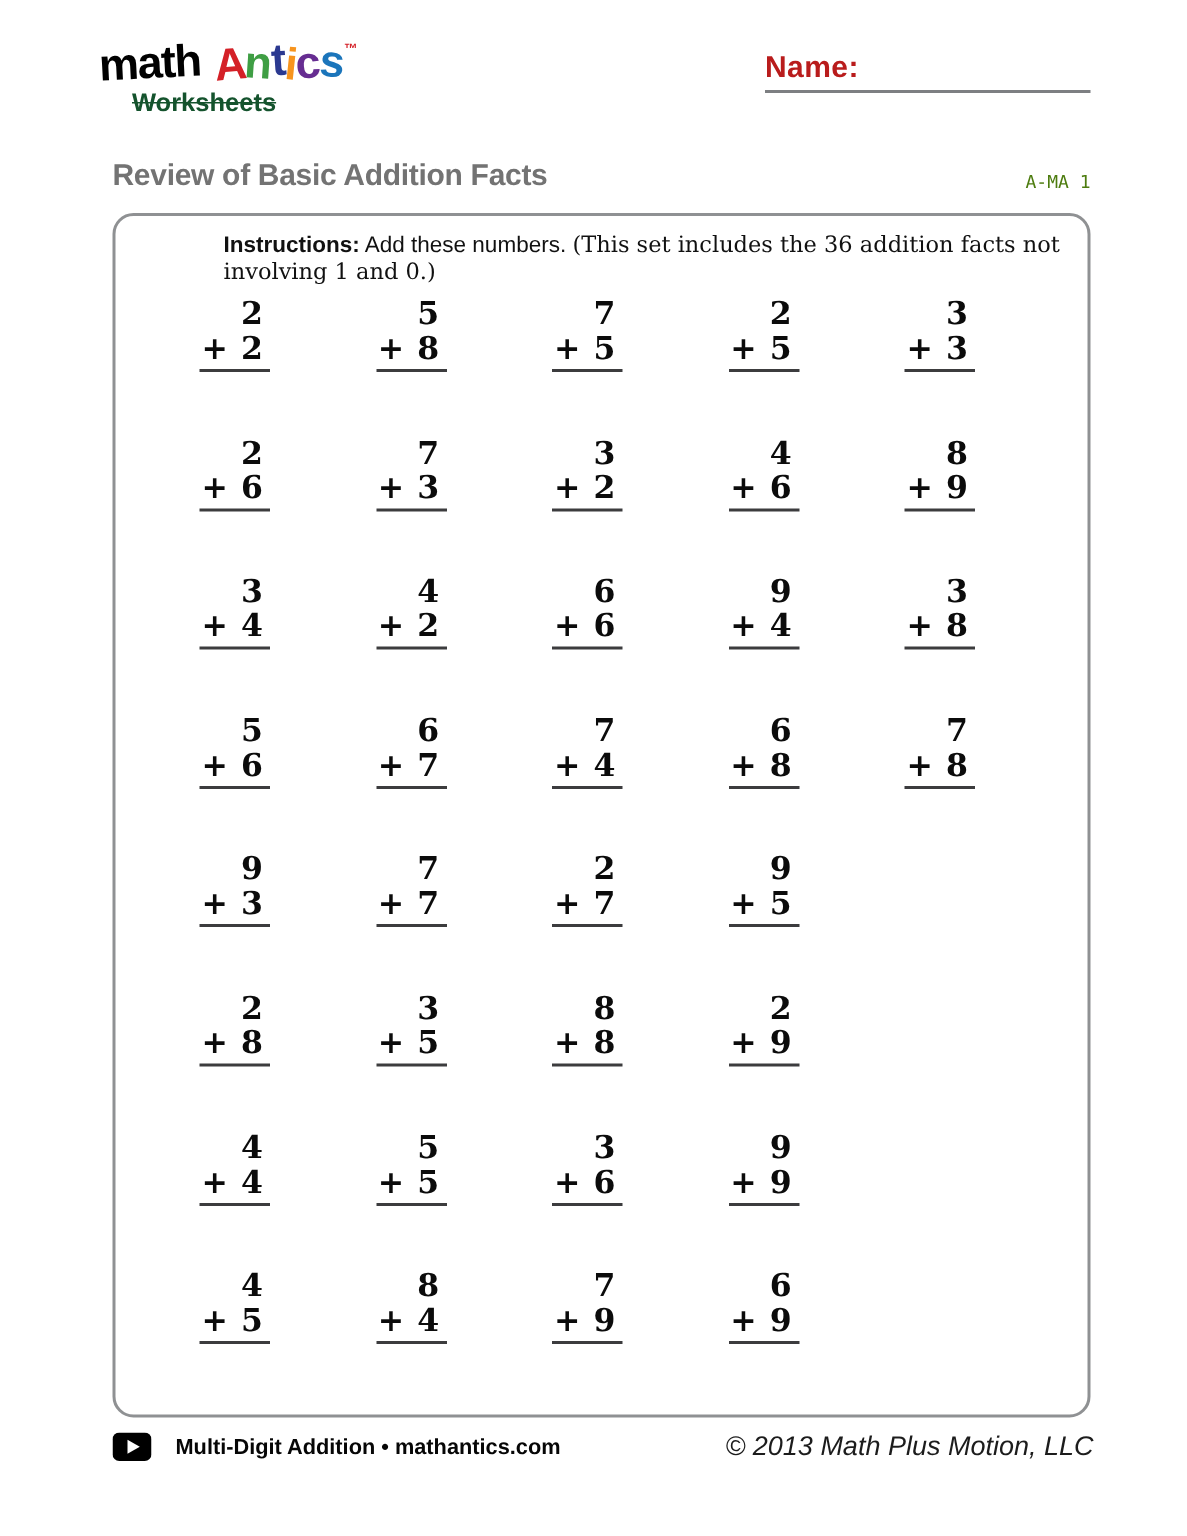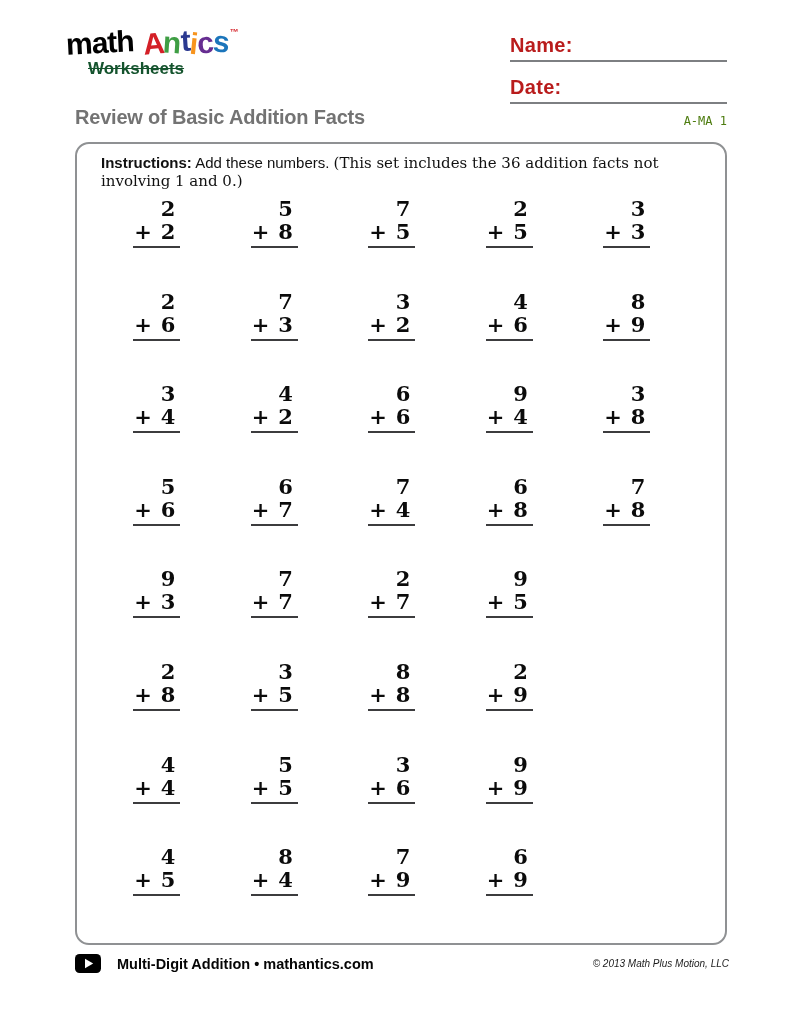--- a/index.html
+++ b/index.html
@@ -26,58 +26,54 @@
   .field-row{border-bottom:2px solid #7d7f82;padding-bottom:3px;margin-bottom:14px;}
   .field-label{font-weight:bold;font-size:20px;color:#b91c1c;letter-spacing:.3px;}
   
   .title-row{position:absolute;top:106px;left:75px;width:652px;display:flex;
     justify-content:space-between;align-items:flex-end;}
   .page-title{font-size:20px;font-weight:bold;color:#737373;letter-spacing:-.2px;}
   .sheet-code{font-family:"DejaVu Sans Mono",monospace;font-size:12px;color:#4d7c0f;padding-bottom:1px;}
   
   .worksheet-box{position:absolute;top:142px;left:75px;width:652px;height:803px;
     border:2px solid #8f9193;border-radius:14px;box-sizing:border-box;background:#fff;}
-  .instructions{padding:10px 18px 0 24px;font-size:15px;color:#111;}
+  .instructions{padding:10px 18px 0 24px;font-size:15px;color:#111;margin-left:48px;}
   .instr-label{font-weight:bold;}
   .instr-note{font-family:"DejaVu Serif",serif;}
   
   .problems-grid{position:absolute;top:53px;left:21px;display:grid;
     grid-template-columns:repeat(5,117.5px);grid-auto-rows:92.6px;}
   .cell{display:flex;justify-content:center;align-items:flex-start;}
   .problem{width:47px;}
   .ptop,.pbot{font-family:"DejaVu Serif",serif;font-weight:bold;font-size:21px;line-height:23px;color:#0b0b0b;}
   .ptop{text-align:right;padding-right:5px;}
   .pbot{display:flex;justify-content:space-between;padding:0 5px 3px 1px;}
   .pline{border-top:2.5px solid #3c3c3e;}
   
   .footer{position:absolute;top:954px;left:75px;width:654px;display:flex;
     justify-content:space-between;align-items:center;}
   .footer-left{display:flex;align-items:center;gap:16px;font-weight:bold;font-size:14.5px;color:#060606;}
-  .footer-right{font-style:italic;font-size:10px;color:#1c1c1c;}
+  .footer-right{font-style:italic;font-size:18px;color:#1c1c1c;}
   .play-icon{display:inline-flex;}
 </style>
 </head>
 <body>
 
 <div class="page">
 
   <div class="logo">
     <div class="logo-line1">
       <span class="logo-math">math</span><span class="logo-antics"><span style="color: rgb(212, 32, 39);">A</span><span style="color: rgb(63, 158, 68);">n</span><span style="color: rgb(43, 57, 144);">t</span><span style="color: rgb(247, 148, 29);">i</span><span style="color: rgb(102, 45, 145);">c</span><span style="color: rgb(27, 117, 187);">s</span></span><span class="logo-tm">™</span>
     </div>
     <div class="logo-line2">Worksheets</div>
   </div>
 
   <div class="name-date">
     <div class="field-row">
       <span class="field-label">Name:</span>
-      <span></span>
-    </div>
-    <div class="field-row">
-      <span class="field-label">Date:</span>
       <span></span>
     </div>
   </div>
 
   <div class="title-row">
     <span class="page-title">Review of Basic Addition Facts</span>
     <span class="sheet-code">A-MA 1</span>
   </div>
 
   <div class="worksheet-box">

